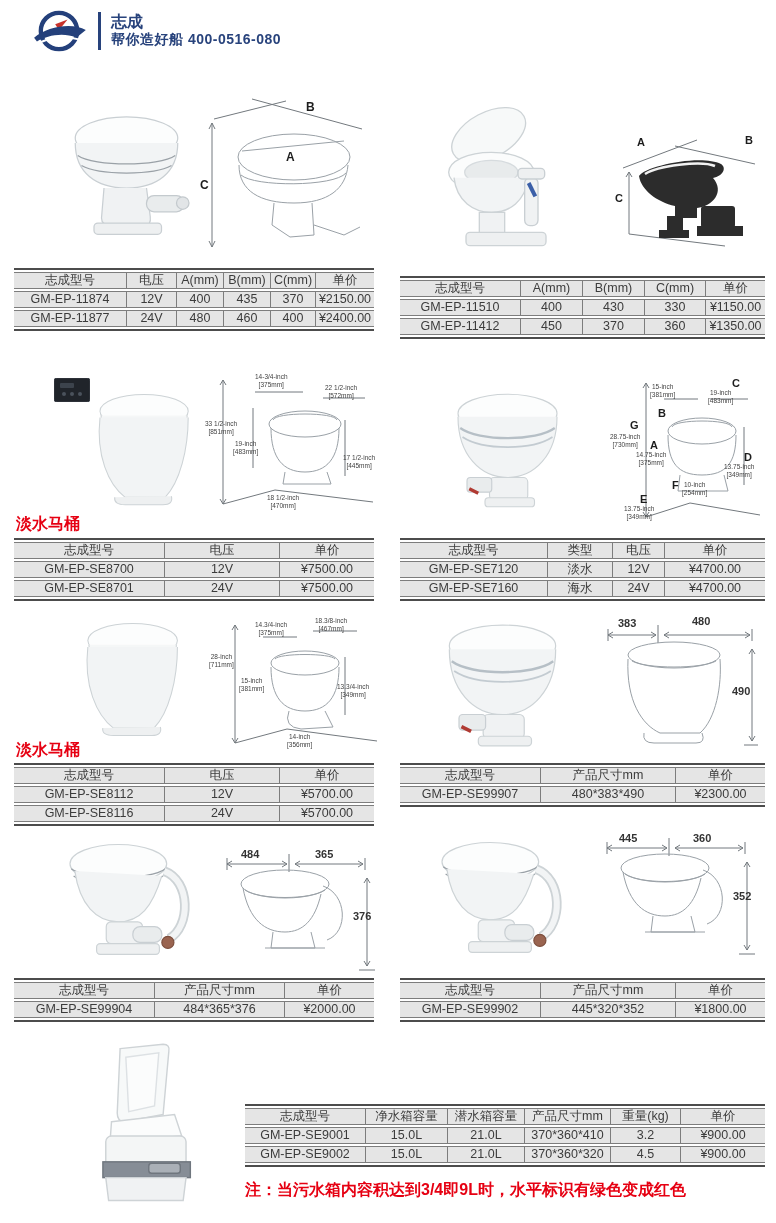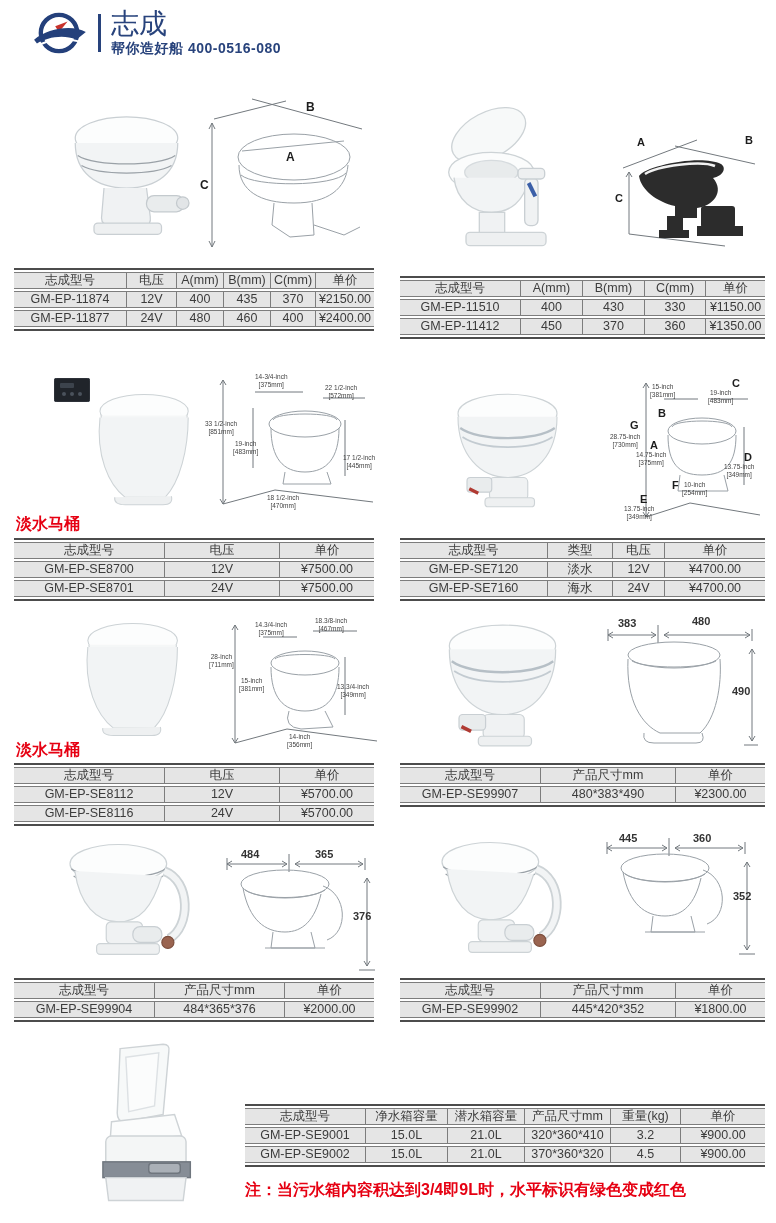--- a/index.html
+++ b/index.html
@@ -2,21 +2,21 @@
 <html><head>
 <meta charset="utf-8">
 <style>
   *{margin:0;padding:0;box-sizing:border-box}
   html,body{background:#fff}
   body{width:776px;height:1223px;position:relative;font-family:"Liberation Sans",sans-serif;color:#3c3c3c;overflow:hidden}
   .abs{position:absolute}
   
   .hdr{position:absolute;left:30px;top:8px;display:flex;align-items:center;gap:10px}
   .hdr .bar{width:3px;height:38px;background:#28437c}
-  .brand{color:#28437c;font-weight:normal;font-size:28px;line-height:1.15}
+  .brand{color:#28437c;font-weight:bold;font-size:16px;line-height:1.15}
   .tag{color:#28437c;font-size:14px;font-weight:bold;letter-spacing:.5px}
   
   .tblwrap{position:absolute;border-top:2px solid #4c4c4c;border-bottom:2px solid #4c4c4c;background:#fff}
   table.data{width:100%;border-collapse:separate;border-spacing:0 2px;table-layout:fixed}
   table.data th,table.data td{background:#e5e5e5;border-top:1px solid #7d7d7d;border-bottom:1px solid #7d7d7d;
     font-size:12.5px;font-weight:normal;text-align:center;padding:0 2px;line-height:15px;color:#3c3c3c;white-space:nowrap;overflow:hidden}
   table.data th:not(:first-child),table.data td:not(:first-child){border-left:1.5px solid #7d7d7d}
   .price{color:#e60012;font-weight:bold}
   .sechead{position:absolute;color:#e60012;font-size:16px;font-weight:bold}
   .note{position:absolute;color:#e60012;font-size:16px;font-weight:bold}
@@ -582,21 +582,21 @@
         <col style="width:90px">
       </colgroup>
     <tbody>
         <tr>
       <th>志成型号</th>
       <th>产品尺寸mm</th>
       <th>单价</th>
     </tr>
     <tr>
       <td>GM-EP-SE99902</td>
-          <td>445*420*352</td>
+          <td>445*320*352</td>
       <td class="price">¥1800.00</td>
     </tr>
   </tbody>
     </table>
 </div>
 
 <svg class="abs" style="left:62px;top:1040px" width="185" height="172" viewBox="0 0 120 120">
     <use href="#ph-portable"></use>
   </svg>
 
@@ -616,21 +616,21 @@
       <th>净水箱容量</th>
       <th>潜水箱容量</th>
       <th>产品尺寸mm</th>
       <th>重量(kg)</th>
       <th>单价</th>
     </tr>
     <tr>
       <td>GM-EP-SE9001</td>
           <td>15.0L</td>
       <td>21.0L</td>
-          <td>320*360*410</td>
+          <td>370*360*410</td>
       <td>3.2</td>
           <td class="price">¥900.00</td>
     </tr>
     <tr>
       <td>GM-EP-SE9002</td>
           <td>15.0L</td>
       <td>21.0L</td>
           <td>370*360*320</td>
       <td>4.5</td>
           <td class="price">¥900.00</td>

